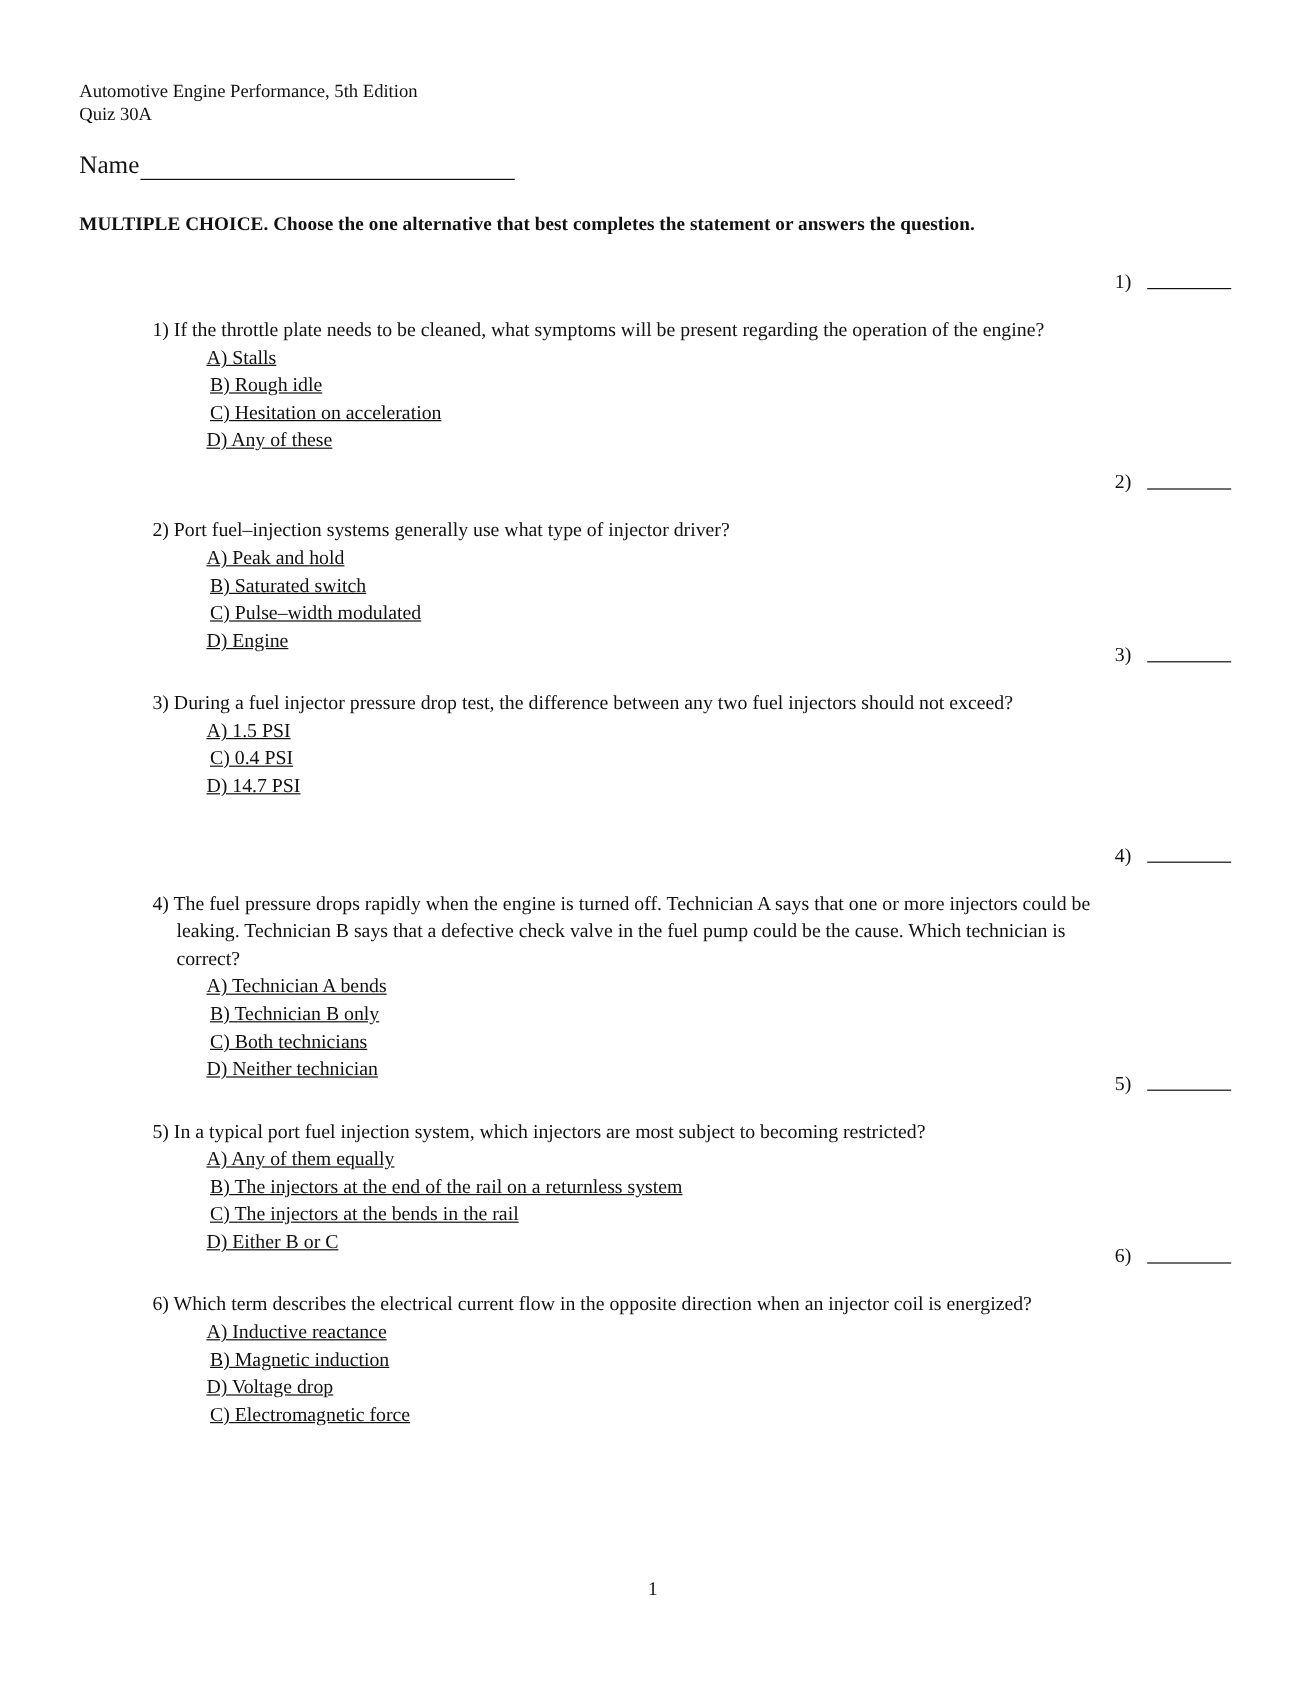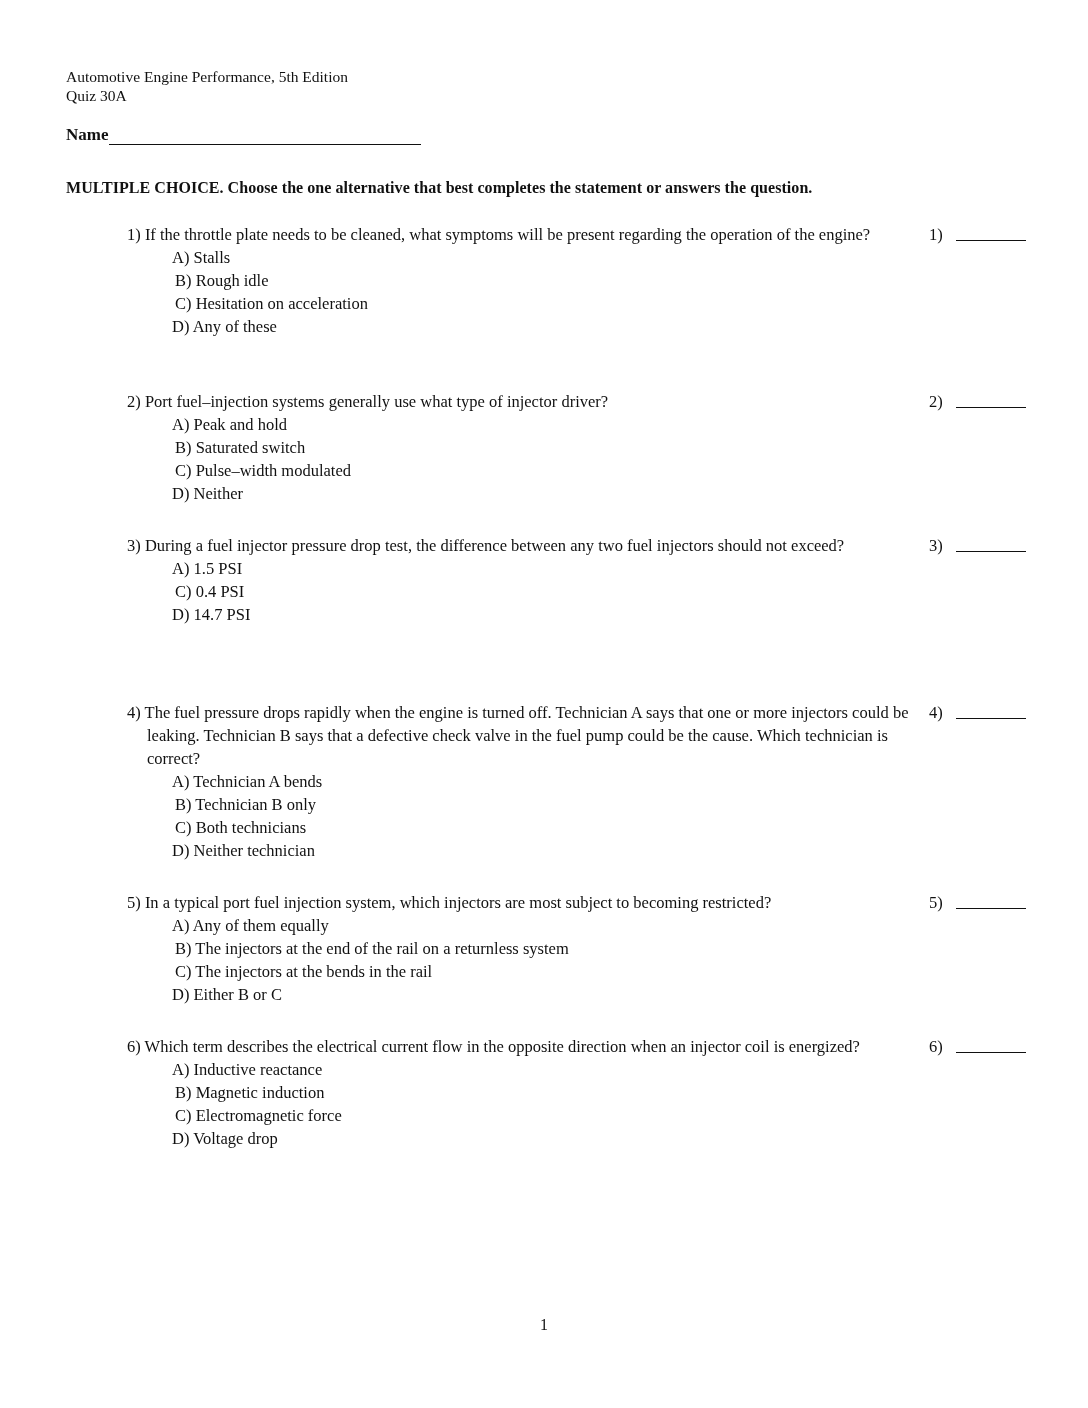--- a/index.html
+++ b/index.html
@@ -1,28 +1,28 @@
 <!DOCTYPE html>
 <html><head>
 <meta charset="utf-8">
 <style>
   html, body { margin: 0; padding: 0; background: #ffffff; }
   body {
     width: 1088px; height: 1408px; position: relative; overflow: hidden;
     color: #111; font-family: "Liberation Serif", "DejaVu Serif", serif;
   }
   .header { position: absolute; left: 66px; top: 67px; font-size: 15.5px; line-height: 19px; }
-  .name-row { position: absolute; left: 66px; top: 125px; font-size: 17px; display: flex; align-items: flex-end; font-weight: bold; }
+  .name-row { position: absolute; left: 66px; top: 125px; font-size: 21px; display: flex; align-items: flex-end; }
   .name-line { display: inline-block; width: 312px; border-bottom: 1px solid #111; height: 18px; margin-left: 1px; }
   .instructions { position: absolute; left: 66px; top: 179px; font-size: 16px; font-weight: bold; letter-spacing: 0.05px; }
   .q { position: absolute; left: 127px; width: 950px; font-size: 16.5px; line-height: 23px; }
-  .q-stem { width: 780px; padding-left: 20px; text-indent: -20px; }
+  .q-stem { width: 780px; padding-left: 20px; text-indent: -20px; margin-top: 40px; }
   .q-num-right { position: absolute; left: 802px; top: 0; }
   .q-blank { position: absolute; left: 829px; top: 17px; width: 70px; border-bottom: 1.5px solid #111; }
-  .opt { padding-left: 45px; }
+  .opt { padding-left: 45px; text-decoration: underline; }
   .opt.b, .opt.c { padding-left: 48px; }
   .page-num { position: absolute; left: 540px; top: 1316px; font-size: 16px; }
 </style>
 </head>
 <body>
 
 <div class="header">
   <div>Automotive Engine Performance, 5th Edition</div>
   <div>Quiz 30A</div>
 </div>
@@ -44,21 +44,21 @@
   <div class="opt d">D) Any of these</div>
 </div>
 
 <div class="q" style="top:390px;">
   <div class="q-stem"><span>2)</span> <span>Port fuel–injection systems generally use what type of injector driver?</span></div>
   <span class="q-num-right">2)</span>
   <span class="q-blank"></span>
   <div class="opt a">A) Peak and hold</div>
   <div class="opt b">B) Saturated switch</div>
   <div class="opt c">C) Pulse–width modulated</div>
-  <div class="opt d">D) Neither</div>
+  <div class="opt d">D) Engine</div>
 </div>
 
 <div class="q" style="top:534px;">
   <div class="q-stem"><span>3)</span> <span>During a fuel injector pressure drop test, the difference between any two fuel injectors should not exceed?</span></div>
   <span class="q-num-right">3)</span>
   <span class="q-blank"></span>
   <div class="opt a">A) 1.5 PSI</div>
   <div class="opt c">C) 0.4 PSI</div>
   <div class="opt d">D) 14.7 PSI</div>
 </div>
@@ -82,17 +82,17 @@
   <div class="opt c">C) The injectors at the bends in the rail</div>
   <div class="opt d">D) Either B or C</div>
 </div>
 
 <div class="q" style="top:1035px;">
   <div class="q-stem"><span>6)</span> <span>Which term describes the electrical current flow in the opposite direction when an injector coil is energized?</span></div>
   <span class="q-num-right">6)</span>
   <span class="q-blank"></span>
   <div class="opt a">A) Inductive reactance</div>
   <div class="opt b">B) Magnetic induction</div>
+  <div class="opt d">D) Voltage drop</div>
   <div class="opt c">C) Electromagnetic force</div>
-  <div class="opt d">D) Voltage drop</div>
 </div>
 
 <div class="page-num">1</div>
 
 </body></html>

